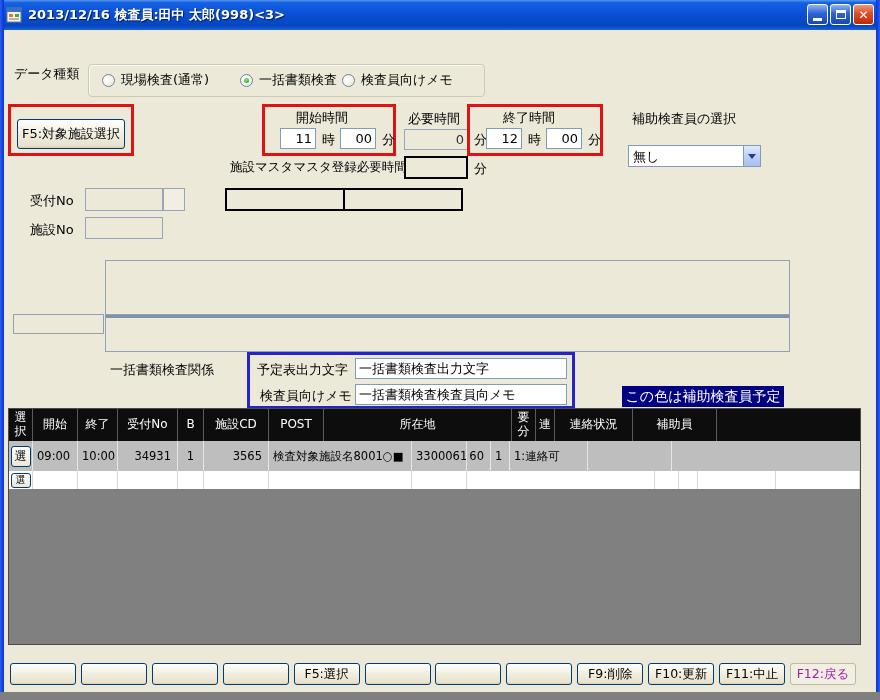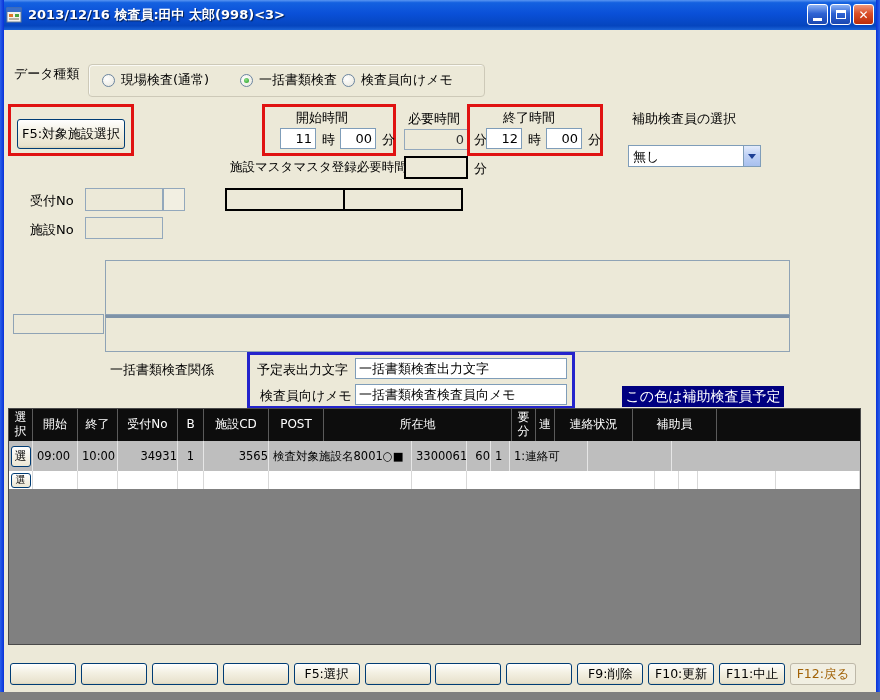--- a/index.html
+++ b/index.html
@@ -35,21 +35,21 @@
   
   .lbl { position:absolute; white-space:nowrap; }
   .tin { position:absolute; border:1px solid #7F9DB9; background:#fff;
     font:13px "DejaVu Sans","Liberation Sans",sans-serif; padding:1px 3px; }
   .tin.num { text-align:right; }
   .tin.dis { background:#ECE9D8; border-color:#93A8BC; color:#333; }
   .btn { position:absolute; border:1px solid #003C74; border-radius:3px;
     background:linear-gradient(180deg,#FFFFFF,#F4F1E4 40%,#E8E2CD 92%,#D8D0B5);
     font-size:13px; display:flex; align-items:center; justify-content:center;
     font-family:inherit; color:#000; padding:0; }
-  .btn.disabled { border-color:#BDB8A8; color:#a16207;
+  .btn.disabled { border-color:#BDB8A8; color:#a21caf;
     background:#F1EFE2; }
   .ann { position:absolute; border:3px solid #E01212; pointer-events:none; }
   .ann.blue { border-color:#2424CC; }
   .gbox { position:absolute; border:1px solid #CDC9B8; border-radius:4px;
     box-shadow:inset 1px 1px 0 rgba(255,255,255,.75); }
   .radio { position:absolute; display:flex; align-items:center; gap:6px; }
   .rdot { width:13px; height:13px; border-radius:50%; border:1px solid #6B85A0; flex:none;
     background:radial-gradient(circle at 35% 35%,#fff,#E7E5DA); position:relative; }
   .radio.checked .rdot::after { content:""; position:absolute; inset:3px; border-radius:50%;
     background:radial-gradient(circle at 40% 35%,#8EE08A,#1F9B1F); }
@@ -84,21 +84,21 @@
     justify-content:center; text-align:center; line-height:1.15; }
   .g-head .c0, .g-head .c9 { word-break:break-all; padding:8px 1px; }
   .g-r1 { height:30px; background:#BEBEBE; }
   .g-r1 .g-cell { font-size:11.5px; border-right:1px solid #E6E6E6; }
   .g-r2 { height:18px; background:#FFFFFF; }
   .g-r2 .g-cell { font-size:11px; border-right:1px solid #D8D8D8; }
   .c0{width:24px;} .c1{width:45px;} .c2{width:40px;} .c3{width:60px;} .c4{width:26px;}
   .c5{width:65px;} .c6{width:143px;} .c7{width:55px;} .c8{width:188px;} .c9{width:24px;}
   .c10{width:19px;} .c11{width:78px;} .c12{width:84px;}
   .al { justify-content:flex-start; padding-left:4px; }
-  .ar { justify-content:flex-end; }
+  .ar { justify-content:flex-end; padding-right:6px; }
   .ac { justify-content:center; }
   .sel-btn { border:1px solid #003C74; border-radius:3px; margin:auto;
     background:linear-gradient(180deg,#FFFFFF,#ECE7D4); font-family:inherit;
     display:flex; align-items:center; justify-content:center; padding:0; }
   .g-r1 .sel-btn { width:20px; height:21px; font-size:12px; }
   .g-r2 .sel-btn { width:20px; height:15px; font-size:10px; }
 
   
   .bbar { position:absolute; left:10px; top:663px; width:846px; height:22px;
     display:flex; justify-content:space-between; }

